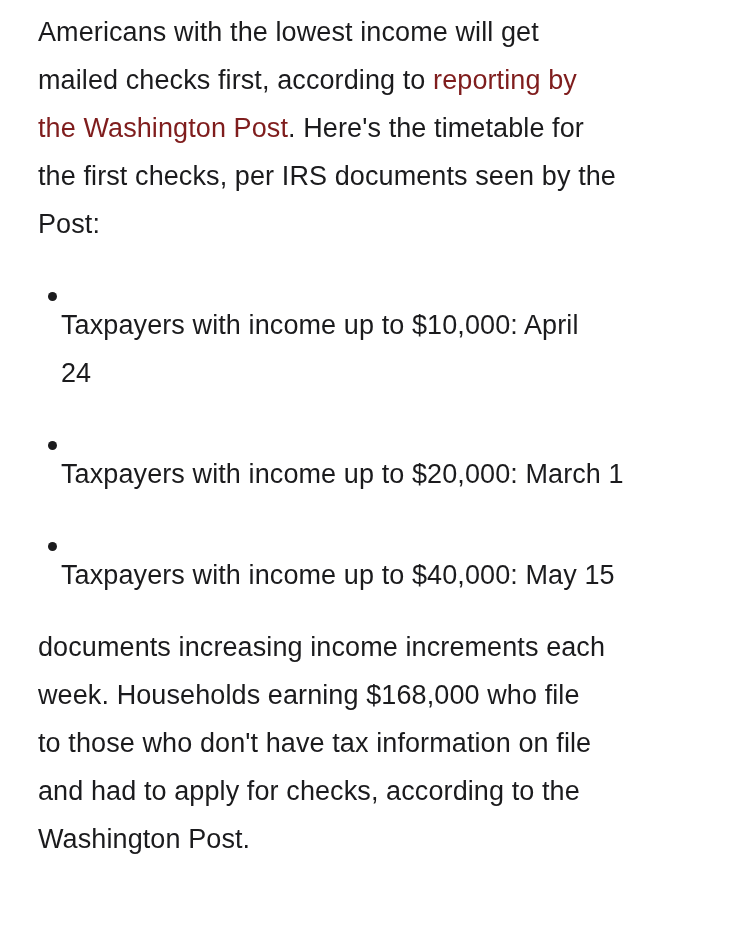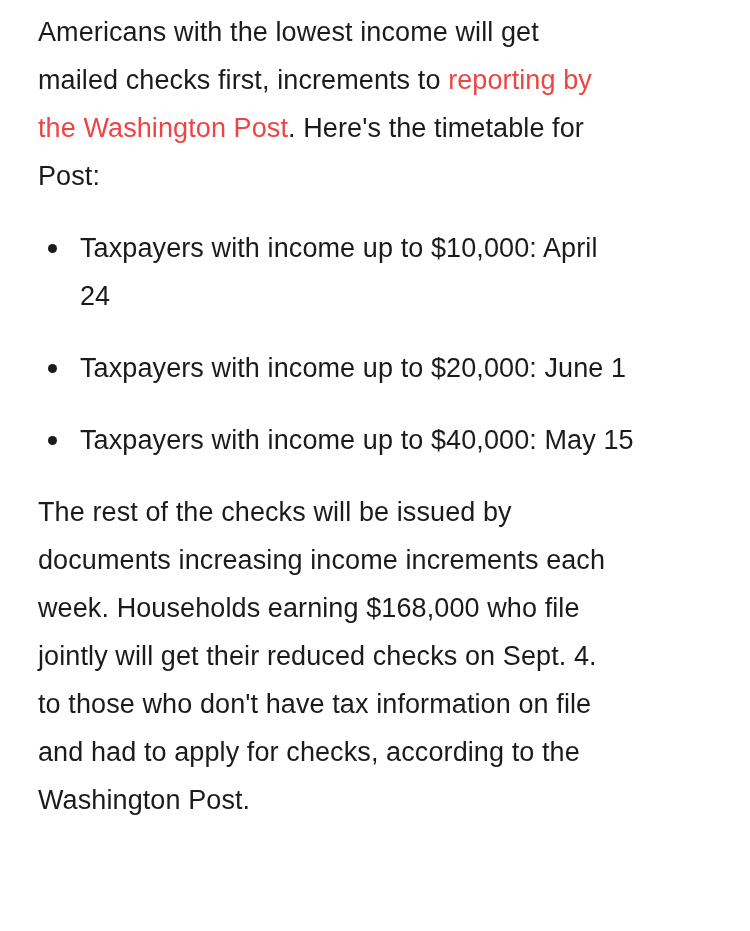--- a/index.html
+++ b/index.html
@@ -23,83 +23,83 @@
     letter-spacing: 0.1px;
   }
   .para {
     margin: 0 0 24px 0;
   }
   .ln {
     display: block;
     white-space: nowrap;
   }
   .link {
-    color: #ef4444;
+    color: #7f1d1d;
     text-decoration: none;
     cursor: pointer;
   }
   ul.bullets {
     list-style: none;
     margin: 0 0 24px 0;
     padding: 0;
   }
   li.bullet-item {
     display: flex;
     align-items: flex-start;
     margin: 0 0 24px 0;
+    flex-direction: column;
   }
   .dot {
     flex: none;
     width: 9px;
     height: 9px;
     border-radius: 50%;
     background: #1b1b1d;
     margin: 20px 0 0 10px;
   }
   .bullet-text {
     margin-left: 23px;
   }
 </style>
 </head>
 <body>
 
 <div class="page">
 
   <p class="para">
     <span class="ln">Americans with the lowest income will get</span>
-    <span class="ln"><span>mailed checks first, increments to </span><a class="link">reporting by</a></span>
+    <span class="ln"><span>mailed checks first, according to </span><a class="link">reporting by</a></span>
     <span class="ln"><a class="link">the Washington Post</a><span>. Here's the timetable for</span></span>
+    <span class="ln">the first checks, per IRS documents seen by the</span>
     <span class="ln">Post:</span>
   </p>
 
   <ul class="bullets">
     <li class="bullet-item">
       <span class="dot"></span>
       <span class="bullet-text">
         <span class="ln">Taxpayers with income up to $10,000: April</span>
         <span class="ln">24</span>
       </span>
     </li>
     <li class="bullet-item">
       <span class="dot"></span>
       <span class="bullet-text">
-        <span class="ln">Taxpayers with income up to $20,000: June 1</span>
+        <span class="ln">Taxpayers with income up to $20,000: March 1</span>
       </span>
     </li>
     <li class="bullet-item">
       <span class="dot"></span>
       <span class="bullet-text">
         <span class="ln">Taxpayers with income up to $40,000: May 15</span>
       </span>
     </li>
   </ul>
 
   <p class="para">
-    <span class="ln">The rest of the checks will be issued by</span>
     <span class="ln">documents increasing income increments each</span>
     <span class="ln">week. Households earning $168,000 who file</span>
-    <span class="ln">jointly will get their reduced checks on Sept. 4.</span>
     <span class="ln">to those who don't have tax information on file</span>
     <span class="ln">and had to apply for checks, according to the</span>
     <span class="ln">Washington Post.</span>
   </p>
 
 </div>
 
 </body></html>

